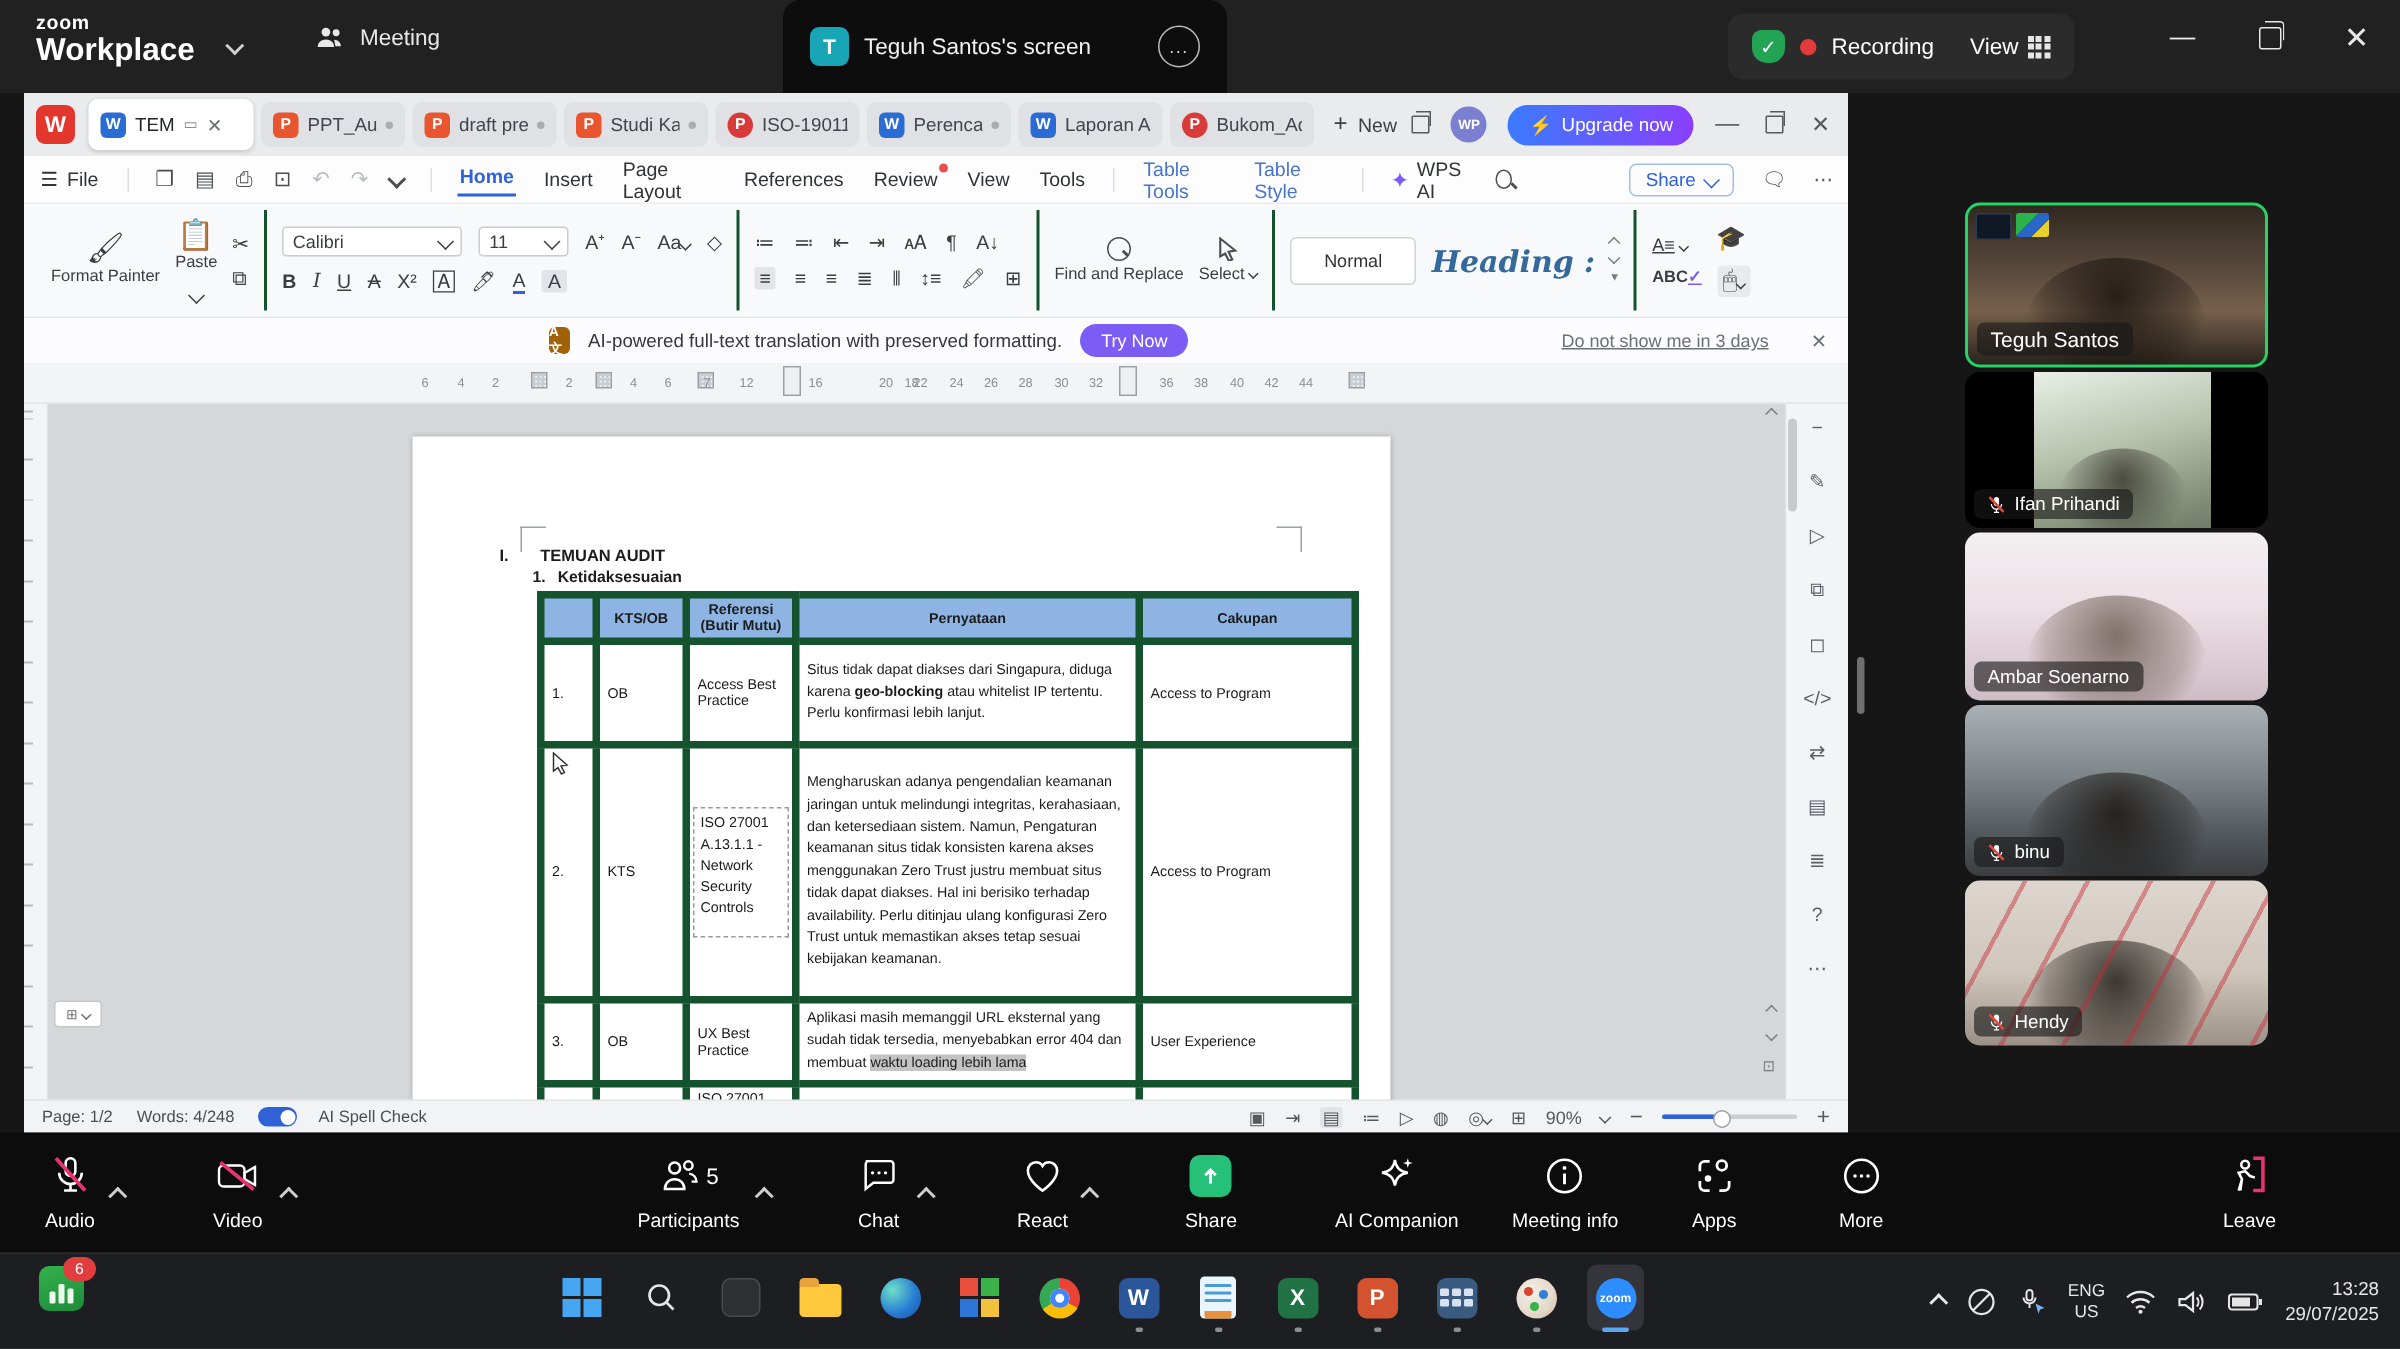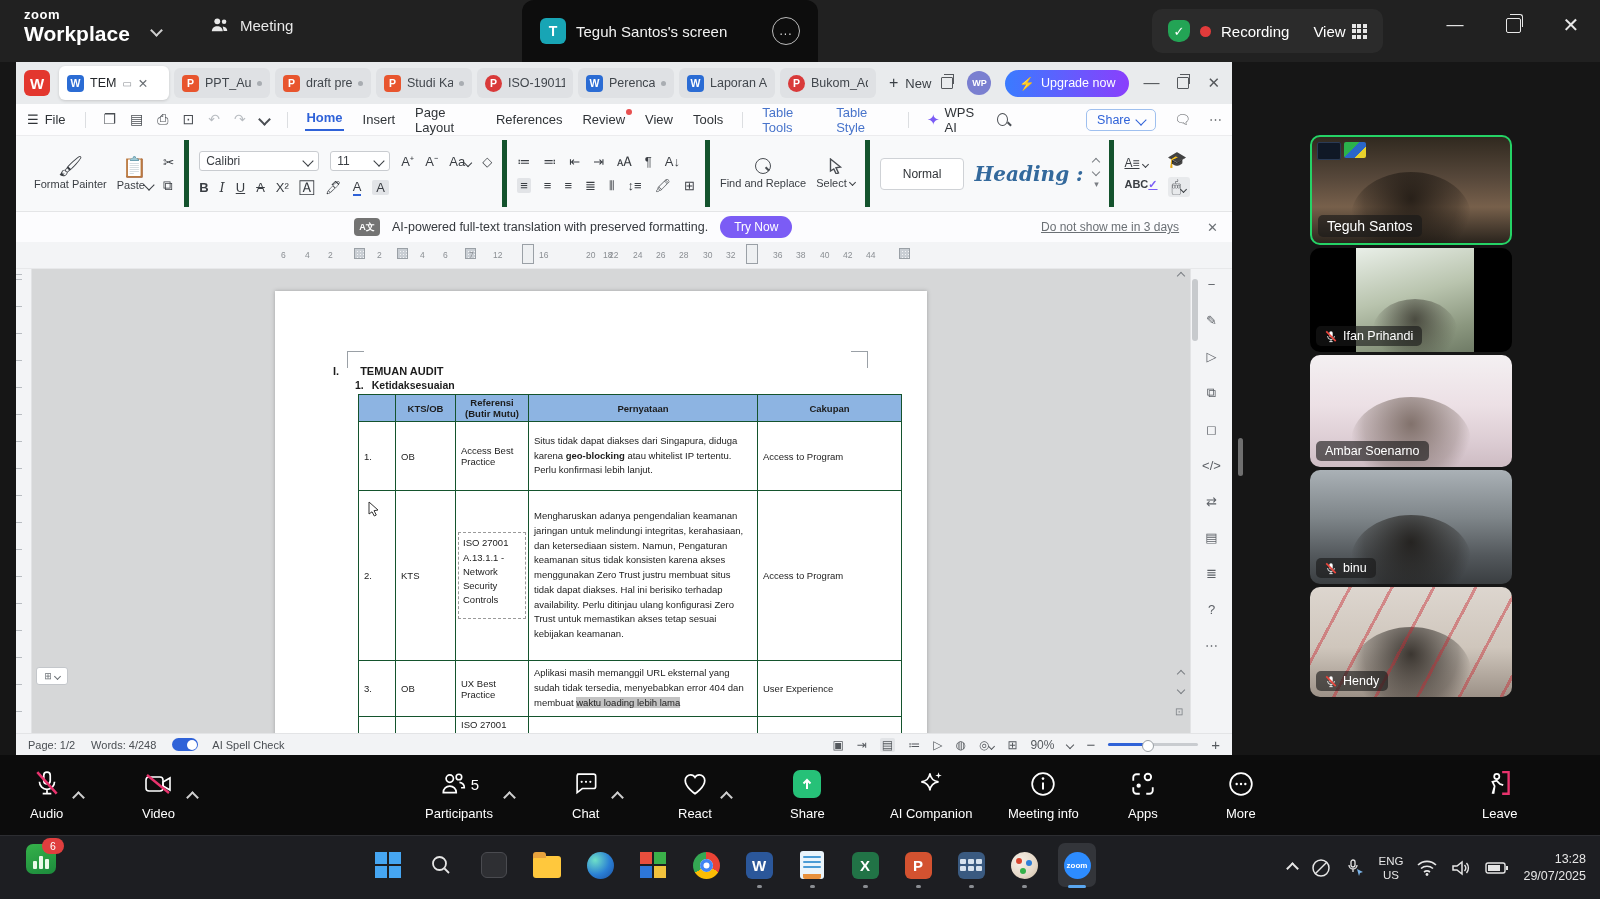--- a/index.html
+++ b/index.html
@@ -53,55 +53,55 @@
   .mi.blue{color:#4874cb;}
   .mi.review::after{content:"";position:absolute;right:-6px;top:-1px;width:6px;height:6px;border-radius:50%;background:#e85050;}
   .wpsai{display:flex;align-items:center;gap:5px;color:#2f3337;}
   .spark{color:#7b5cf5;font-size:15px;}
   .sharebtn{border:1px solid #9fc0ef;border-radius:5px;color:#2f62d8;padding:3px 10px;display:flex;gap:7px;align-items:center;font-size:12.5px;}
   .mag{width:11px;height:11px;border:1.6px solid #4a4e53;border-radius:50%;position:relative;display:inline-block;}
   .mag::after{content:"";position:absolute;left:9px;top:9px;width:5px;height:1.6px;background:#4a4e53;transform:rotate(45deg);}
 
   .ribbon{height:76px;background:#f8f9fa;border-bottom:1px solid #e4e5e7;display:flex;align-items:stretch;padding:4px 8px;box-sizing:border-box;color:#3a3e43;}
   .rg{display:flex;align-items:center;padding:0 10px;gap:10px;}
-  .rg+.rg{border-left:5px solid #14532d;}
+  .rg+.rg{border-left:2px solid #14532d;}
   .rcol{display:flex;flex-direction:column;align-items:center;justify-content:center;gap:2px;font-size:11px;}
   .bigic{font-size:20px;line-height:1;}
   .stack2{display:flex;flex-direction:column;gap:8px;justify-content:center;}
   .row2{display:flex;align-items:center;gap:11px;font-size:13px;}
   .selbox{border:1px solid #c9ccd0;border-radius:3px;background:#fff;display:flex;align-items:center;justify-content:space-between;padding:2px 6px;font-size:12px;}
   .fname{width:106px;} .fsize{width:46px;}
   .glyph{font-size:13.5px;}
   .ualine{border-bottom:2.5px solid #2f62d8;padding-bottom:0px;}
   .stylebox{border:1.5px solid #cfd2d6;background:#fff;border-radius:4px;padding:8px 22px;font-size:12px;color:#2f3337;}
   .heading-sty{font-family:"DejaVu Serif",serif;font-style:italic;font-weight:bold;color:#33699c;font-size:20px;}
   .scrollcol{display:flex;flex-direction:column;gap:4px;color:#7a7e83;align-items:center;}
   .fr-col{display:flex;flex-direction:column;align-items:center;gap:3px;font-size:11px;text-align:center;line-height:1.15;}
   .abc{font-size:11px;font-weight:bold;}
   .abc u{color:#7b5cf5;}
 
   .aibanner{height:30px;background:#fcfcfe;display:flex;align-items:center;gap:12px;padding:0 14px 0 338px;font-size:12.5px;color:#34383d;box-sizing:border-box;}
-  .aiic{width:26px;height:18px;border-radius:4px;background:#737373;color:#fff;font-size:9px;display:flex;align-items:center;justify-content:center;font-weight:bold;}
+  .aiic{width:14px;height:18px;border-radius:4px;background:#a16207;color:#fff;font-size:9px;display:flex;align-items:center;justify-content:center;font-weight:bold;margin-left:12px;}
   .trybtn{background:#7b5cf5;color:#fff;border-radius:12px;padding:4px 14px;font-size:12px;}
   .dismiss{margin-left:auto;color:#6b7075;text-decoration:underline;font-size:12px;}
   .bx{color:#6b7075;font-size:13px;margin-left:16px;}
 
   .hruler{height:26px;background:#f3f4f6;position:relative;font-size:8.5px;color:#8a8e93;border-bottom:1px solid #e7e8ea;}
   .hruler span{position:absolute;top:8px;}
   .rmark{position:absolute;top:6px;width:9px;height:9px;border:1px solid #9aa0a6;background:linear-gradient(#c9ced4 2px,transparent 2px),linear-gradient(90deg,#c9ced4 2px,transparent 2px);background-size:3px 3px;}
   .rhandle{position:absolute;top:2px;width:10px;height:18px;border:1px solid #9aa0a6;background:#eef0f2;}
 
   .wbody{flex:1;position:relative;background:#d6d7d8;overflow:hidden;}
   .vruler{position:absolute;left:0;top:0;width:15px;height:100%;background:#f3f4f6;border-right:1px solid #e2e3e5;background-image:repeating-linear-gradient(180deg,#b8bcc1 0 1px,transparent 1px 27px);background-position:0 10px;background-size:6px 100%;background-repeat:repeat-y;}
   .page{position:absolute;left:259px;top:22px;width:652px;height:560px;background:#fff;box-shadow:0 0 4px rgba(0,0,0,.25);}
   .cropmark{position:absolute;width:16px;height:16px;border-left:1px solid #9aa0a6;border-bottom:1px solid #9aa0a6;}
   .doc-h1{position:absolute;left:58px;top:74px;font-size:11px;font-weight:bold;color:#1c1c1c;display:flex;gap:21px;}
   .doc-h2{position:absolute;left:80px;top:88px;font-size:10.5px;font-weight:bold;color:#1c1c1c;display:flex;gap:8px;}
   table.audit{position:absolute;left:83px;top:103px;border-collapse:collapse;table-layout:fixed;font-size:9.5px;color:#1c1c1c;}
-  table.audit td,table.audit th{border:1px solid #14532d;padding:2px 5px;vertical-align:middle;}
+  table.audit td,table.audit th{border:5px solid #14532d;padding:2px 5px;vertical-align:middle;}
   table.audit th{background:#8db4e2;font-weight:bold;text-align:center;font-size:9.5px;}
   td.stmt{vertical-align:top;line-height:1.55;padding:4px 6px;}
   td.cak{vertical-align:top;padding-top:5px;}
   .dashbox{display:inline-block;border:1px dashed #9a9a9a;padding:3px 4px 10px;line-height:1.5;}
   .hl{background:#c3c3c3;}
   .curs{position:absolute;left:93px;top:210px;}
   .tblwidget{position:absolute;left:20px;top:398px;width:30px;height:16px;background:#fff;border:1px solid #c4c7cb;border-radius:3px;display:flex;align-items:center;justify-content:center;gap:3px;font-size:9px;color:#6b7075;}
   .docscroll{position:absolute;right:44px;top:0;width:14px;height:100%;color:#7a7e83;}
   .docscroll .chev{border-color:#7a7e83;border-width:1.5px;width:5px;height:5px;}
 
@@ -336,21 +336,21 @@
     </div>
 
     <div class="ribbon">
       <div class="rg">
         <div class="rcol">
           <span class="bigic">🖌</span>
           <span style="text-align:center;line-height:1.1;">Format Painter</span>
         </div>
         <div class="rcol">
           <span class="bigic">📋</span>
-          <span style="display:flex;align-items:center;gap:0;">
+          <span style="display:flex;align-items:center;gap:12px;flex-direction:column;">
               <span>Paste</span>
               <span class="chev" style="border-width:1.5px;"></span>
             </span>
         </div>
         <div class="stack2">
           <span class="glyph">✂</span>
           <span class="glyph">⧉</span>
         </div>
       </div>
       <div class="rg">

